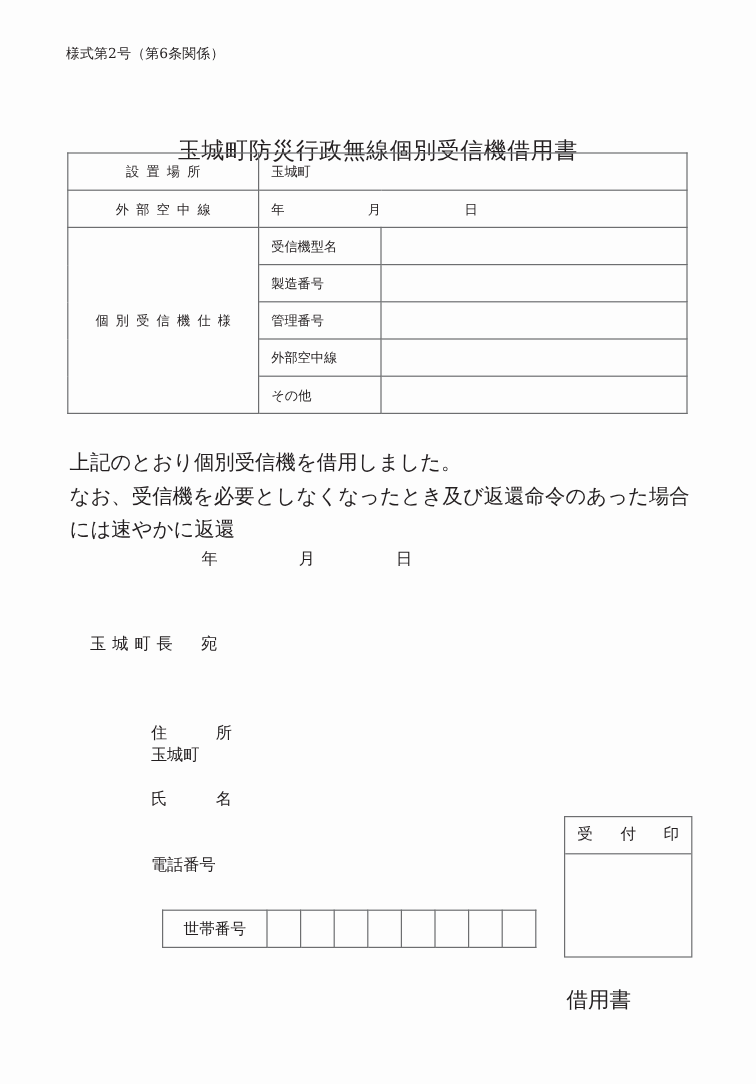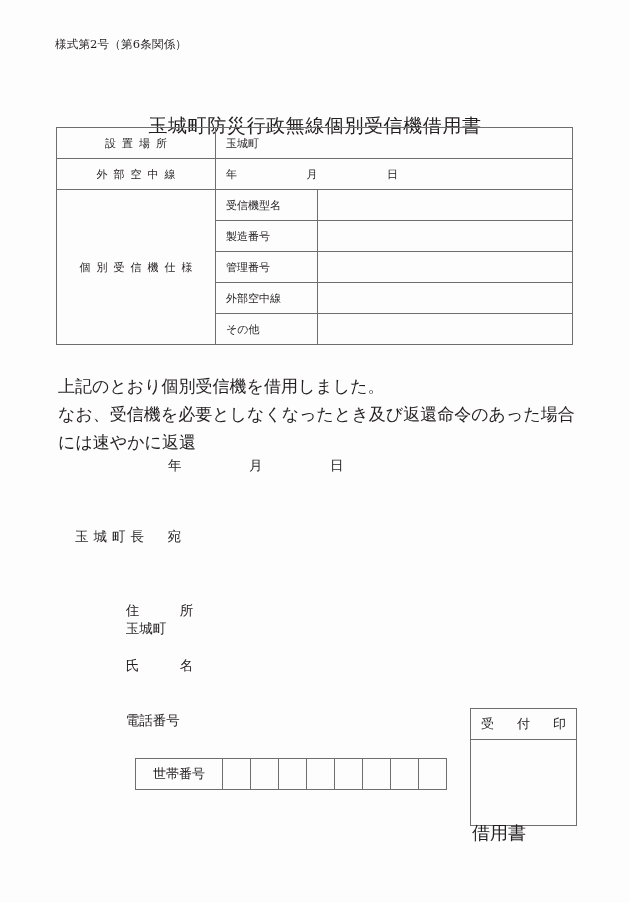--- a/index.html
+++ b/index.html
@@ -142,21 +142,21 @@
     padding: 0 4px;
   }
   .household .hh-cell {
     width: 25px;
   }
 
   
   .stamp-box {
     position: absolute;
     left: 470px;
-    top: 708px;
+    top: 680px;
     width: 105px;
     border: 1px solid #6d6e70;
     background: #fdfdfd;
   }
   .stamp-head {
     height: 30px;
     line-height: 30px;
     text-align: center;
     font-size: 13px;
     letter-spacing: 5px;

